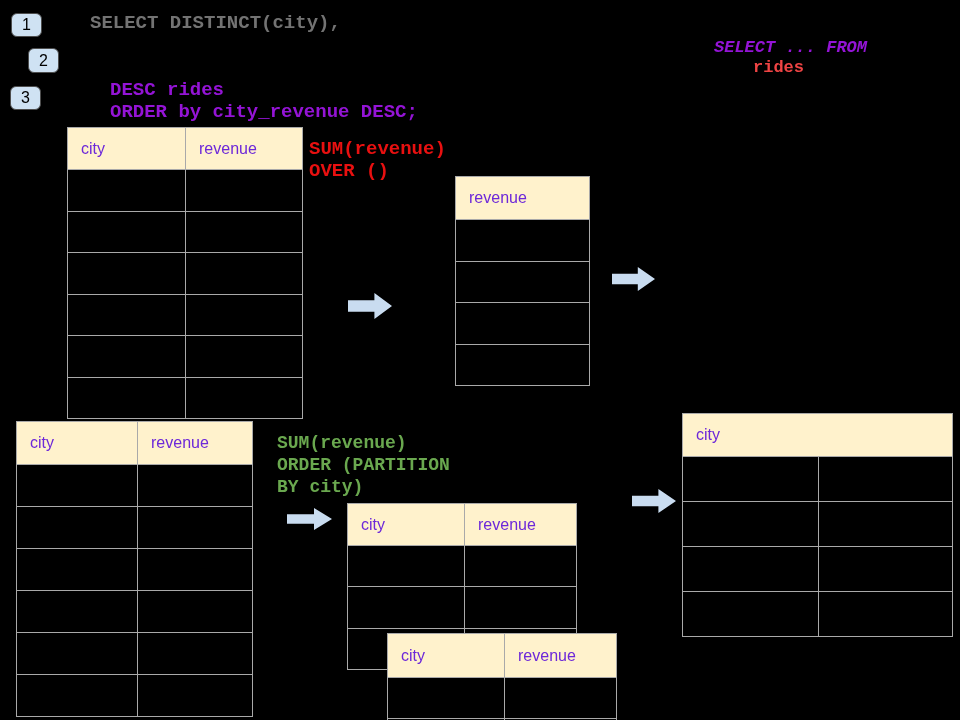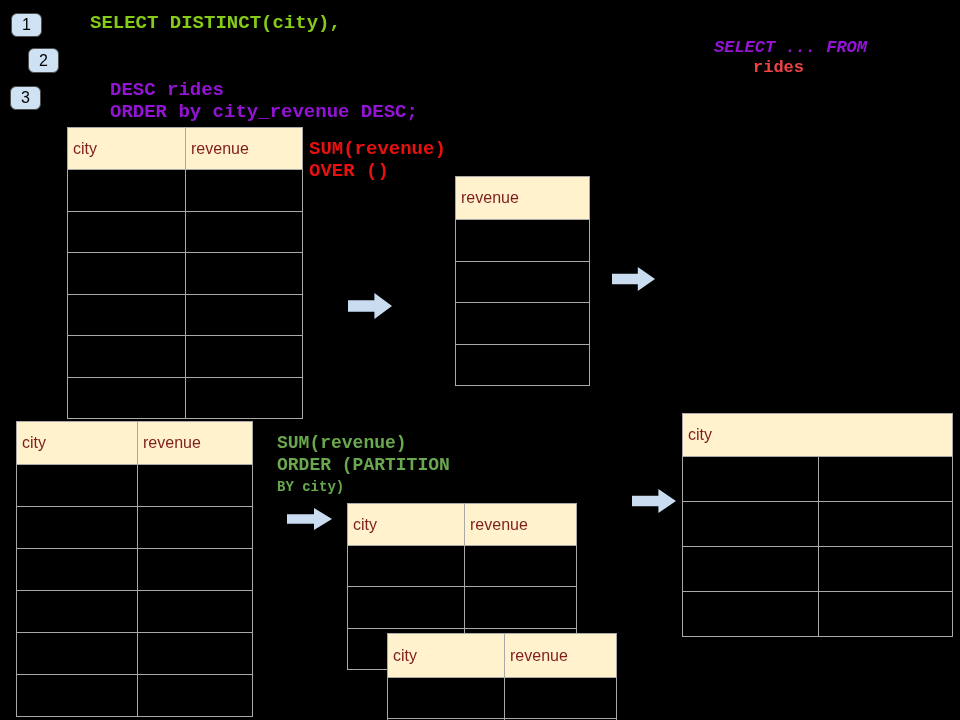--- a/index.html
+++ b/index.html
@@ -46,23 +46,23 @@
     background: #000;
     box-sizing: border-box;
   }
   .thead {
     display: grid;
     background: var(--header-fill, #fff2cc);
   }
   .th {
     display: flex;
     align-items: center;
-    padding-left: 5px;
+    padding-left: 13px;
     font-size: 16px;
-    color: #7f1d1d;
+    color: #6d28d9;
     box-sizing: border-box;
   }
   .th + .th { border-left: 1px solid var(--grid-border, #a9a9a9); }
   .tr {
     display: grid;
     border-top: 1px solid var(--grid-border, #a9a9a9);
     box-sizing: border-box;
   }
   .td { box-sizing: border-box; }
   .td + .td { border-left: 1px solid var(--grid-border, #a9a9a9); }
@@ -75,38 +75,38 @@
 </style>
 </head>
 <body>
 
 <div id="stage">
 
   <div class="badge" style="left:11px; top:13px; width:31px; height:24px;">1</div>
   <div class="badge" style="left:28px; top:48px; width:31px; height:25px;">2</div>
   <div class="badge" style="left:10px; top:86px; width:31px; height:24px;">3</div>
 
-  <div class="mono code-line" style="left: 90px; top: 12px; color: #84cc16;">SELECT DISTINCT(city),</div>
+  <div class="mono code-line" style="left: 90px; top: 12px; color: #737373;">SELECT DISTINCT(city),</div>
   <div class="mono code-line" style="left: 110px; top: 79px; color: rgb(148, 20, 214);">DESC rides</div>
   <div class="mono code-line" style="left: 110px; top: 101px; color: rgb(148, 20, 214);">ORDER by city_revenue DESC;</div>
 
   <div>
     <div class="mono note-line" style="left: 714px; top: 38px; color: rgb(148, 20, 214); font-style: italic;">SELECT ... FROM</div>
     <div class="mono note-line" style="left: 753px; top: 58px; color: #ef4444;">rides</div>
   </div>
 
   <div>
     <div class="mono label-line" style="left: 309px; top: 138px; font-size: 19px; color: rgb(232, 16, 16);">SUM(revenue)</div>
     <div class="mono label-line" style="left: 309px; top: 160px; font-size: 19px; color: rgb(232, 16, 16);">OVER ()</div>
   </div>
 
   <div>
     <div class="mono label-line" style="left: 277px; top: 432px; font-size: 18px; color: rgb(106, 168, 79);">SUM(revenue)</div>
     <div class="mono label-line" style="left: 277px; top: 454px; font-size: 18px; color: rgb(106, 168, 79);">ORDER (PARTITION</div>
-    <div class="mono label-line" style="left: 277px; top: 476px; font-size: 14px; color: rgb(106, 168, 79);">BY city)</div>
+    <div class="mono label-line" style="left: 277px; top: 476px; font-size: 18px; color: rgb(106, 168, 79);">BY city)</div>
   </div>
 
   <div class="tbl" style="left:67px; top:127px; width:236px;">
     <div class="thead" style="grid-template-columns:117px 1fr; height:41px;">
       <div class="th">city</div>
       <div class="th">revenue</div>
     </div>
     <div class="tbody">
         <div class="tr" style="grid-template-columns: 117px 1fr; height: 41.5px;">
           <div class="td"></div>

